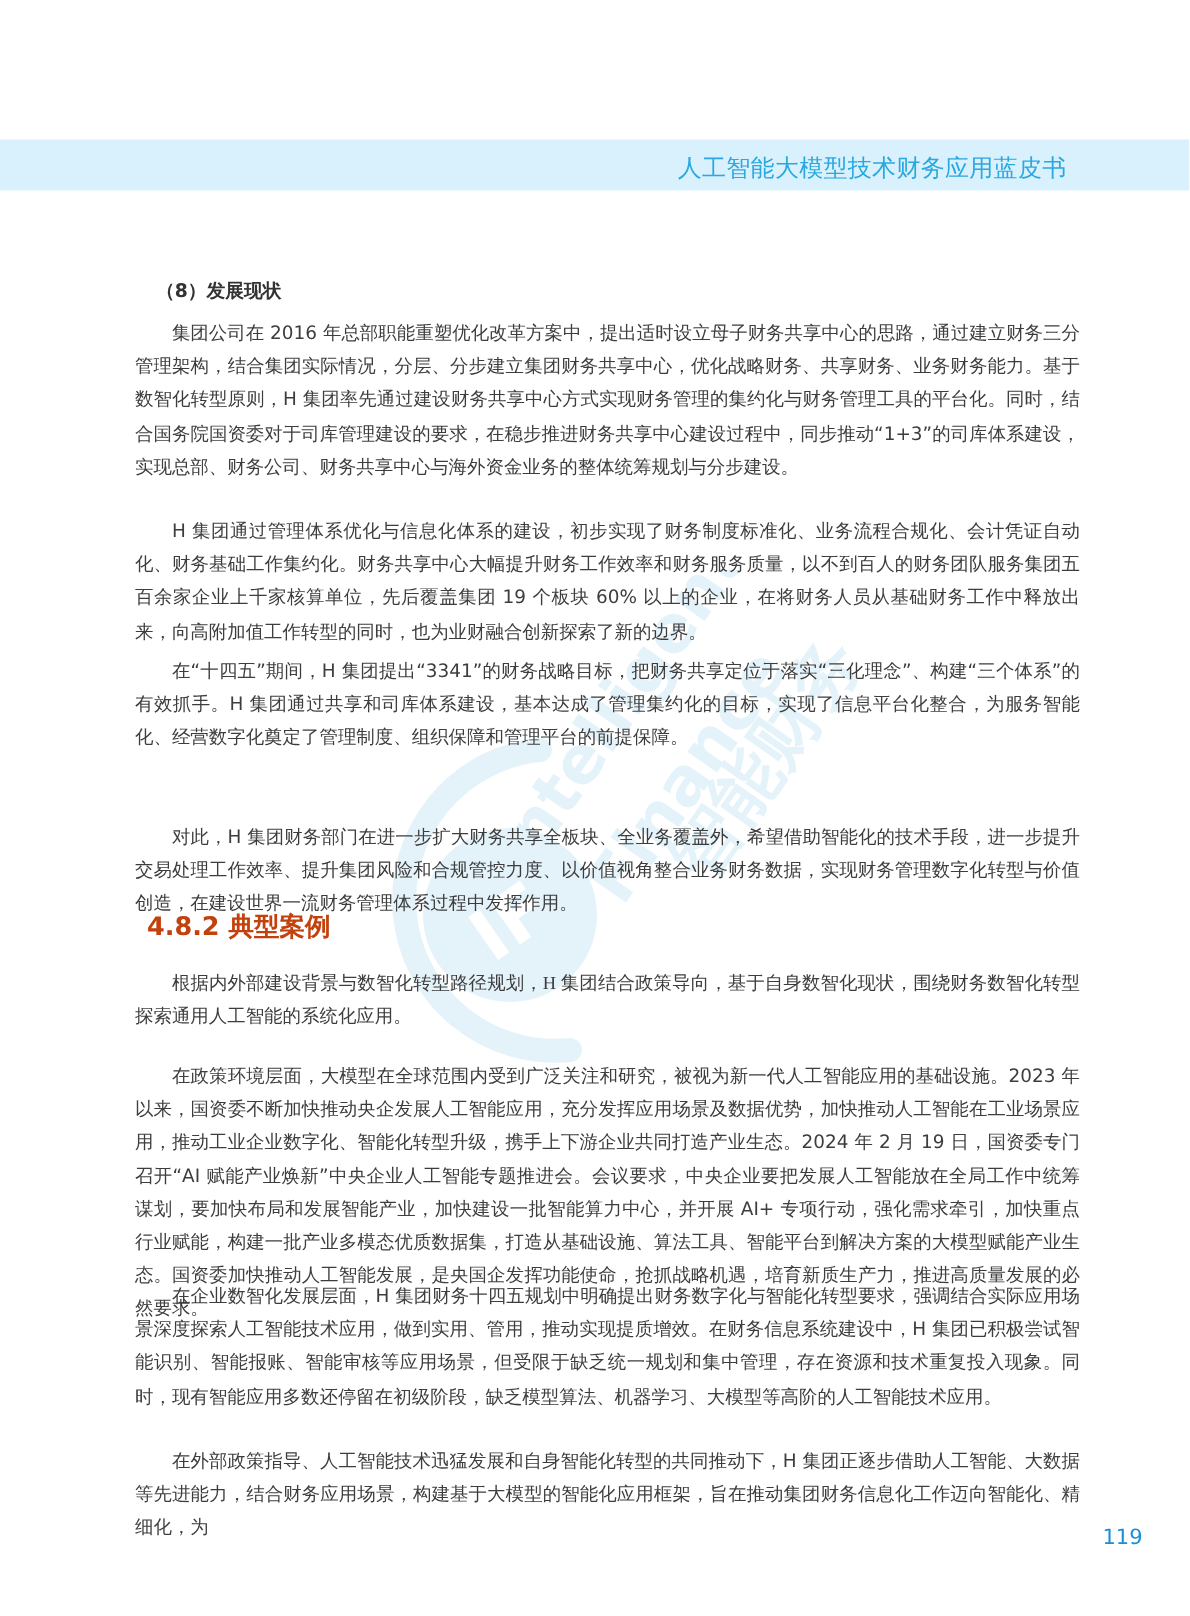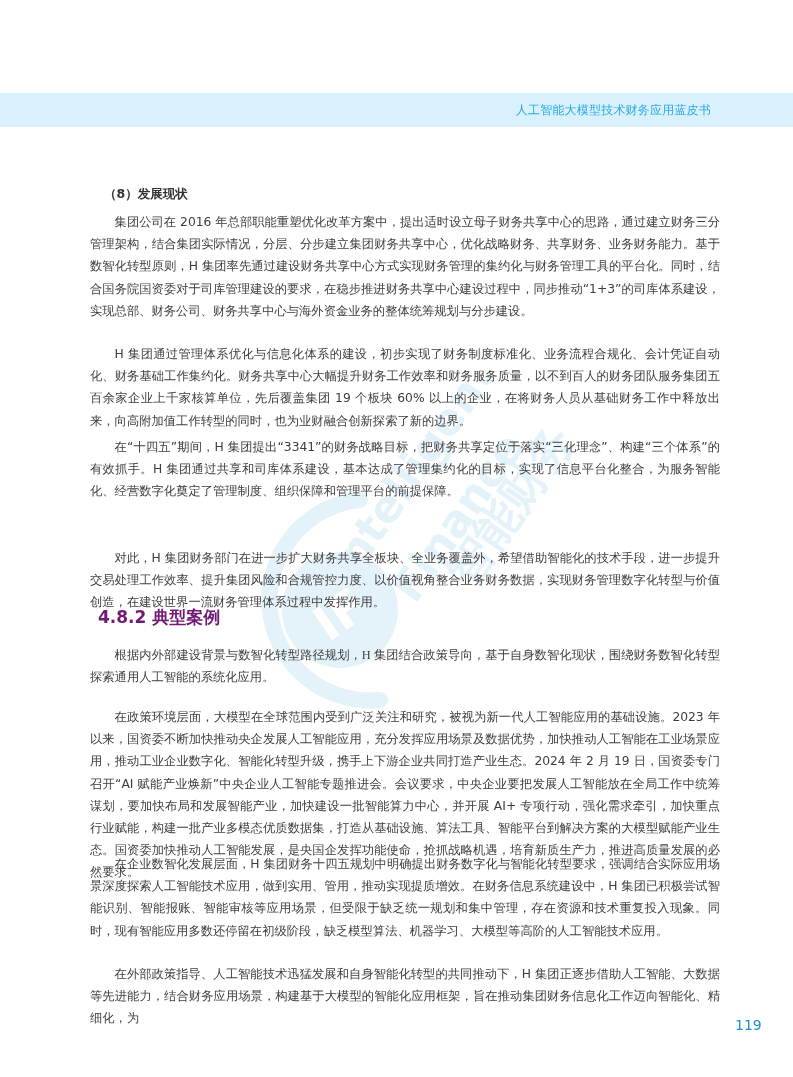--- a/index.html
+++ b/index.html
@@ -21,21 +21,21 @@
       top: 93px;
       width: 793px;
       height: 34px;
       background: #d9f1fc;
     }
     .header-title {
       position: absolute;
       right: 82px;
       top: 102px;
       font-family: "DejaVu Serif", "Liberation Serif", serif;
-      font-size: 12px;
+      font-size: 16px;
       color: #2aa8e0;
       letter-spacing: 0.2px;
       white-space: nowrap;
     }
     .sub-heading {
       position: absolute;
       left: 104px;
       top: 186px;
       font-size: 12.5px;
       font-weight: bold;
@@ -52,21 +52,21 @@
       text-indent: 2em;
       text-align: justify;
       margin: 0;
     }
     .section-heading {
       position: absolute;
       left: 98px;
       top: 606px;
       font-size: 17px;
       font-weight: bold;
-      color: #701a75;
+      color: #c2410c;
       white-space: nowrap;
     }
     .page-number {
       position: absolute;
       left: 735px;
       top: 1017px;
       font-size: 14px;
       color: #1a8fd6;
     }
     

